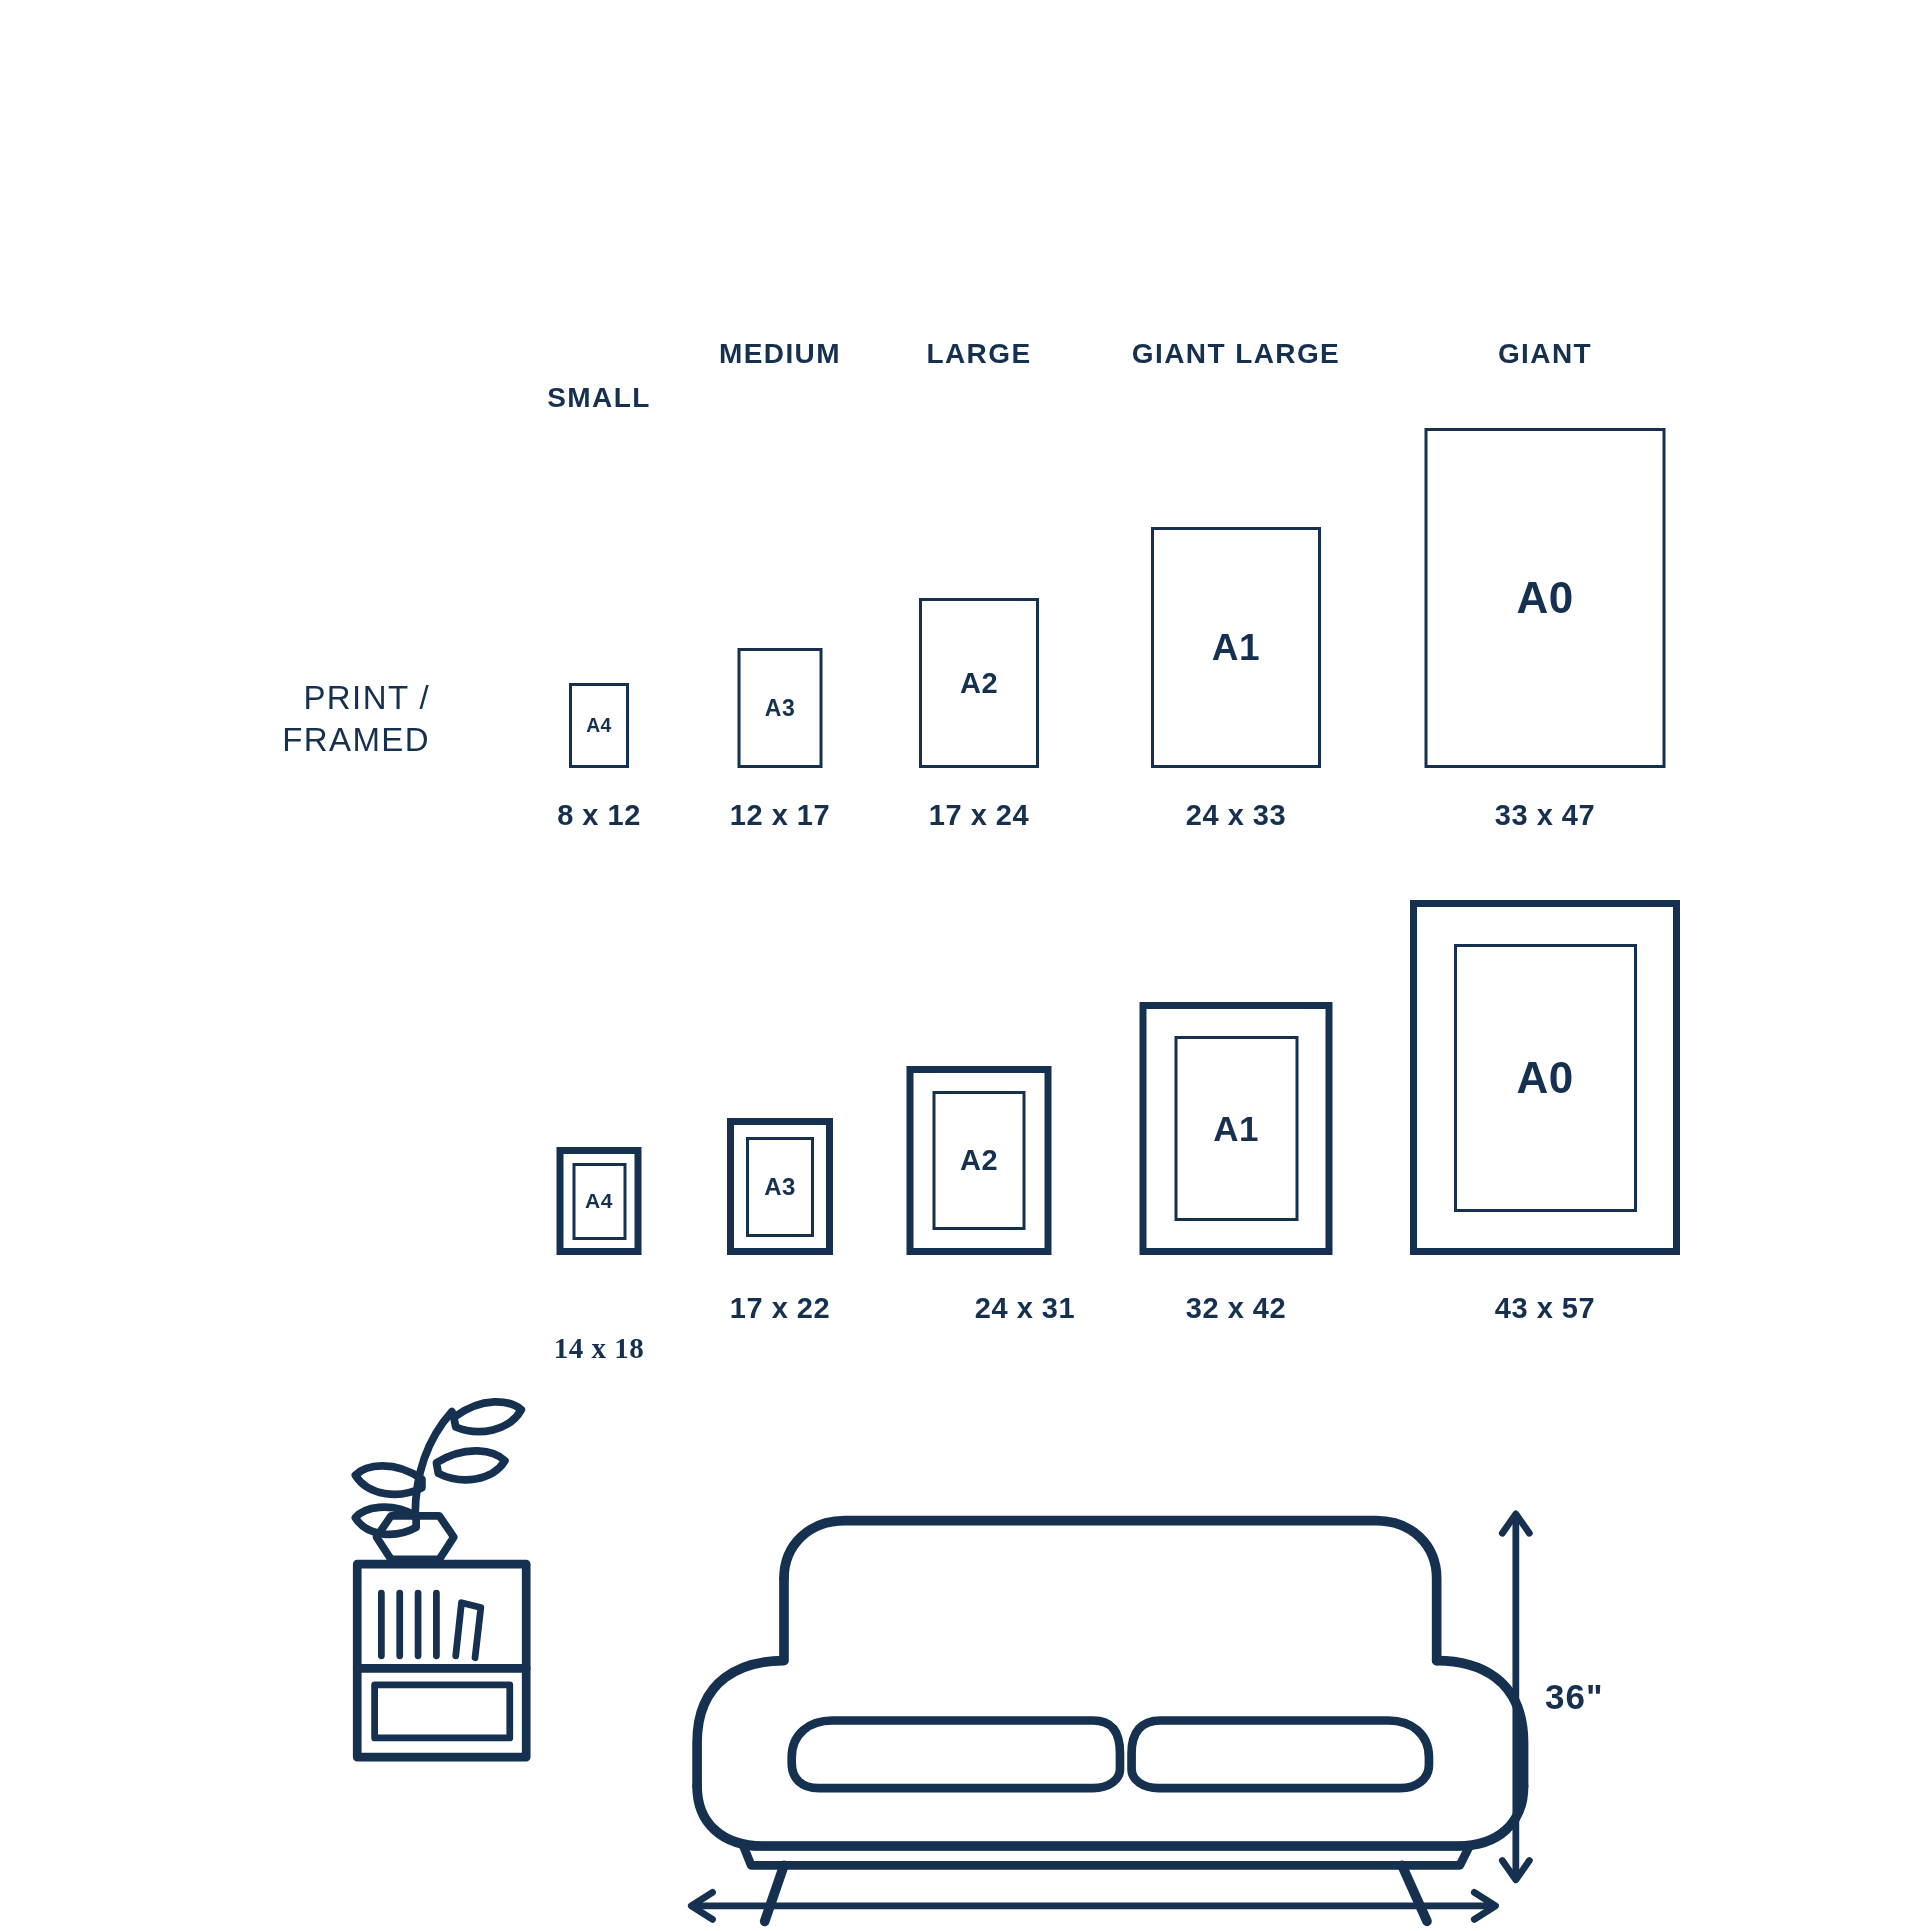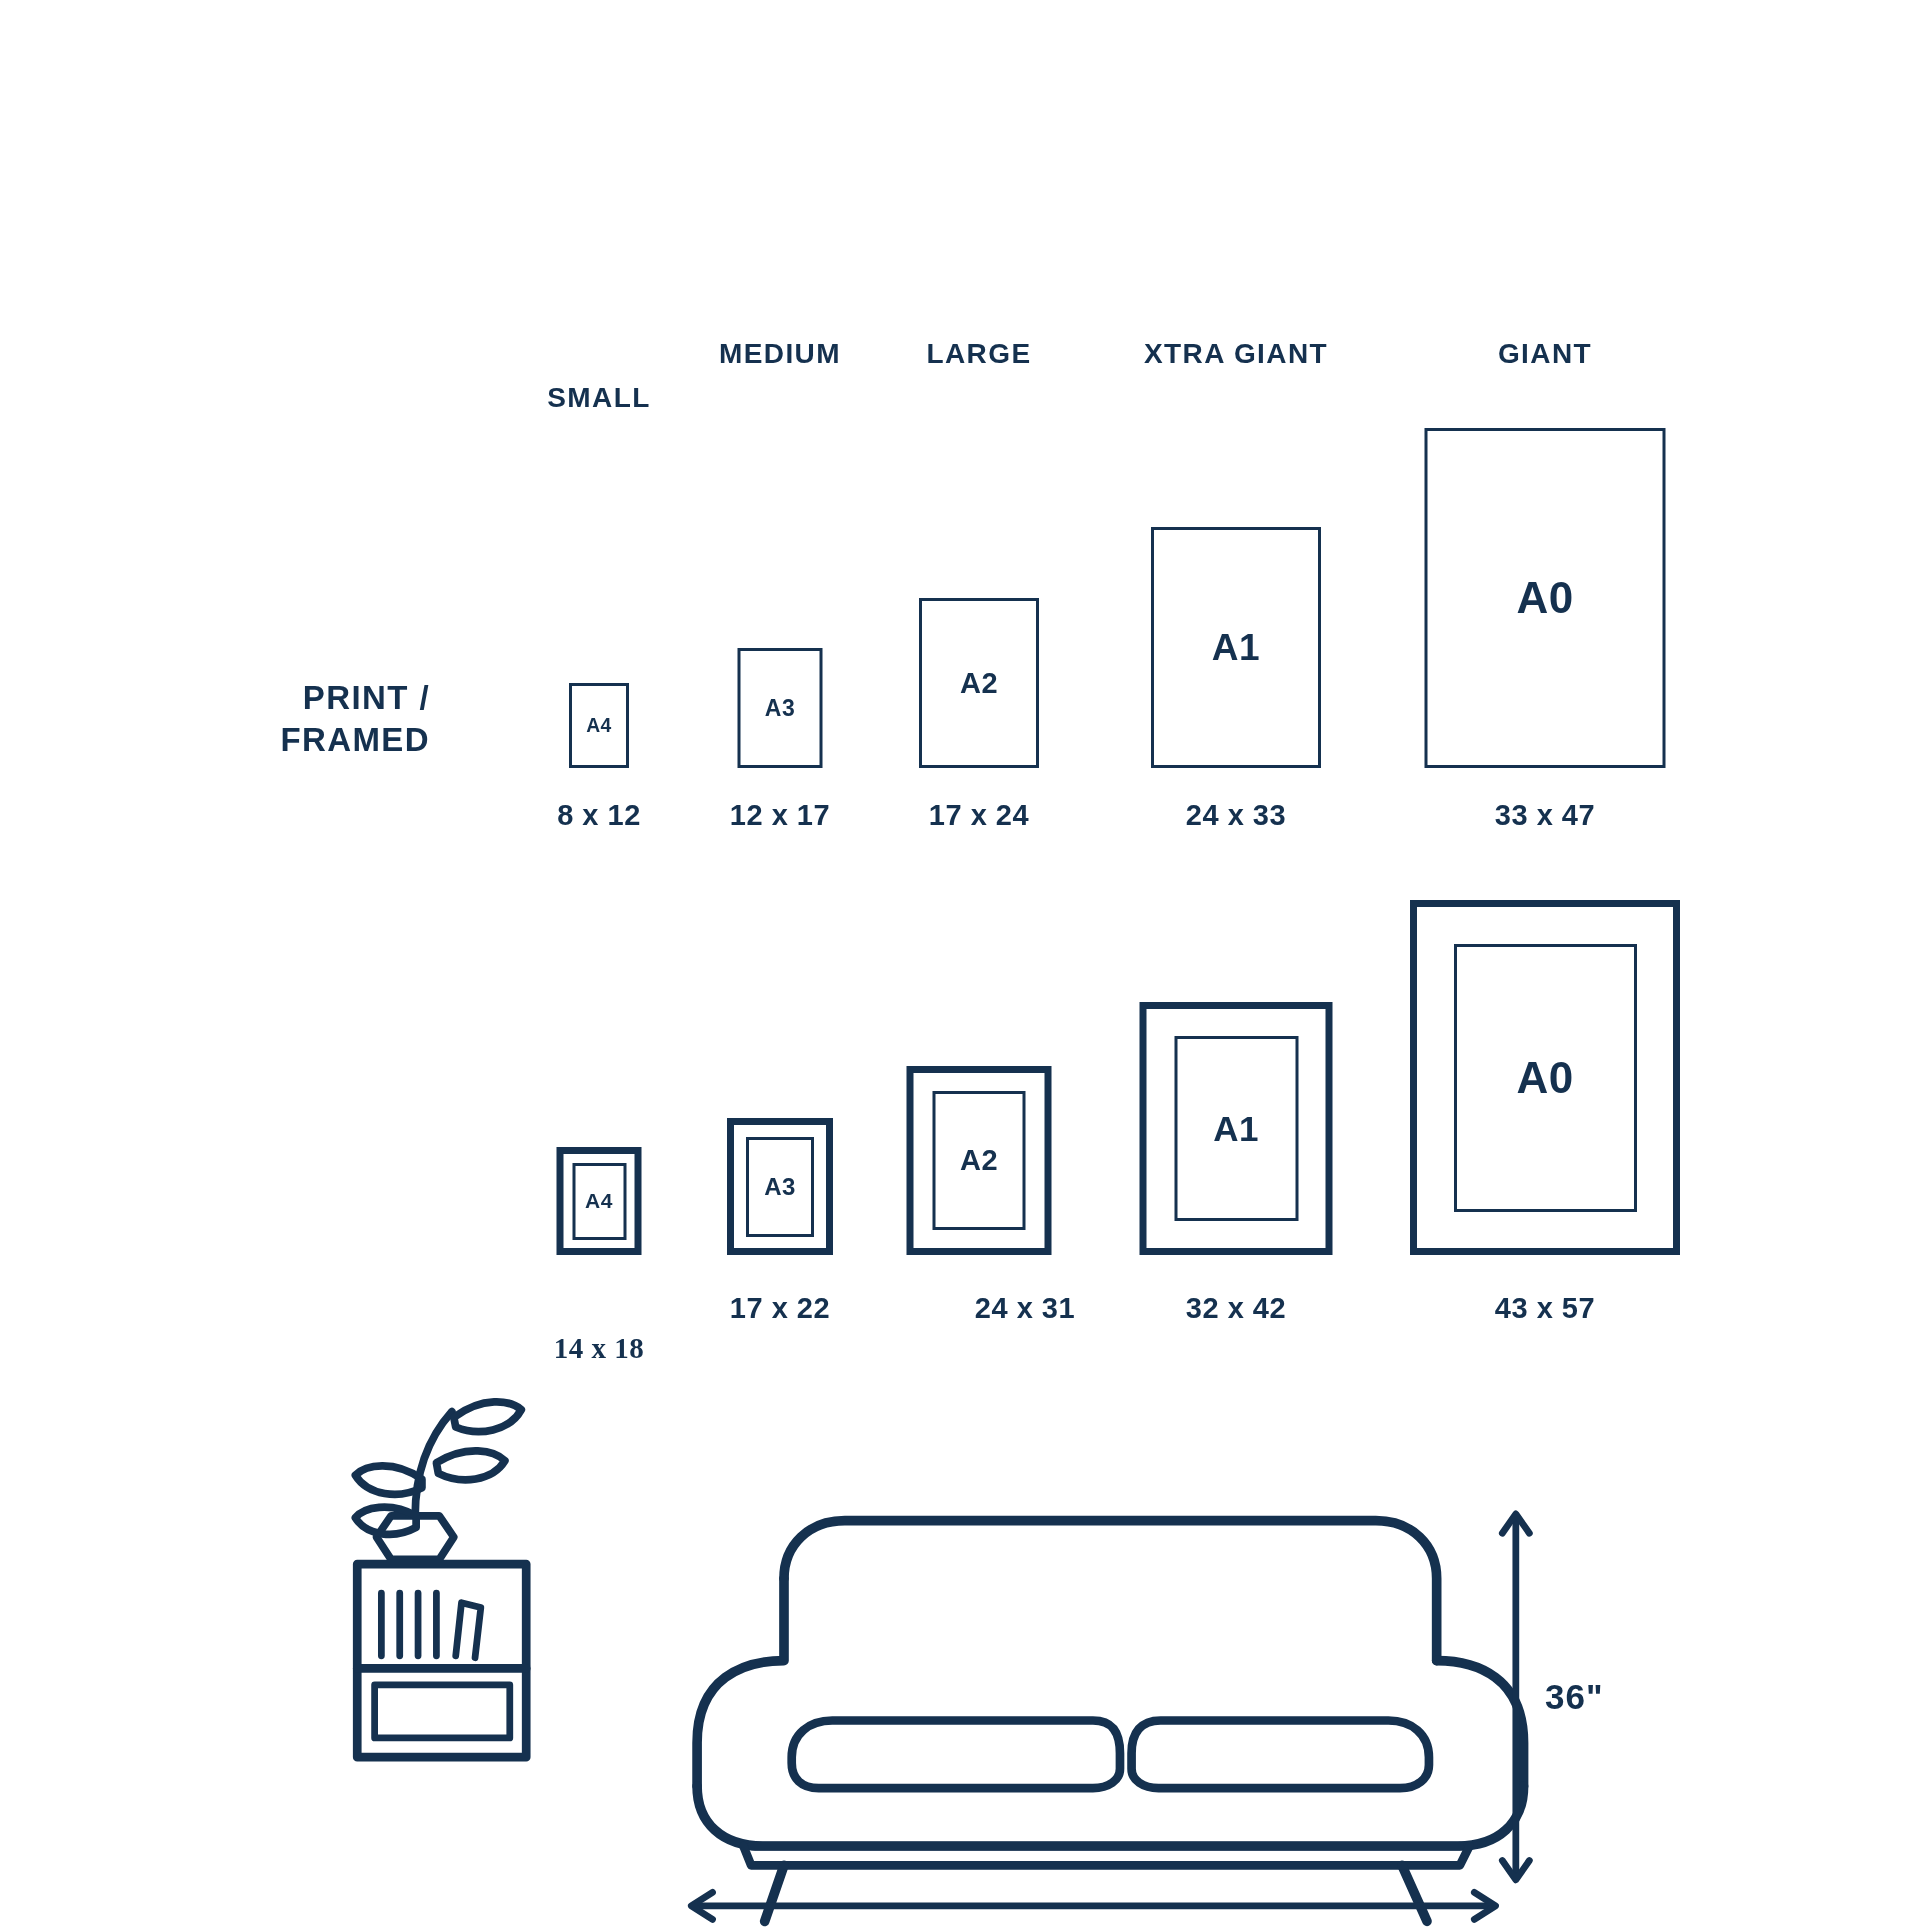--- a/index.html
+++ b/index.html
@@ -43,21 +43,21 @@
     text-align: center;
     top: 338px;
     transform: translateX(-50%);
     white-space: nowrap;
   }
 
   
   .row-label {
     position: absolute;
     font-size: 33px;
-    font-weight: bold;
+    font-weight: normal;
     letter-spacing: 1.4px;
     line-height: 1.28;
     color: #15314f;
     text-align: right;
     transform: translate(-100%, -50%);
     white-space: pre-line;
   }
 
   
   .paper {
@@ -130,21 +130,21 @@
 </style>
 </head>
 <body>
 
 <div id="page">
 
 
   <div class="col-head" style="left:599px;margin-top:44px;">SMALL</div>
   <div class="col-head" style="left:780px;">MEDIUM</div>
   <div class="col-head" style="left:979px;">LARGE</div>
-  <div class="col-head" style="left:1236px;">XTRA GIANT</div>
+  <div class="col-head" style="left:1236px;">GIANT LARGE</div>
   <div class="col-head" style="left:1545px;">GIANT</div>
 
   <div class="row-label" style="left:430px; top:719px;">PRINT /
 FRAMED</div>
 
   <div class="paper" style="left:599px; top:768px; width:60px; height:85px;">
     <span class="lbl" style="font-size:19.3px;">A4</span>
   </div>
   <div class="dim" style="left:599px; top:799px;">8 x 12</div>
 

